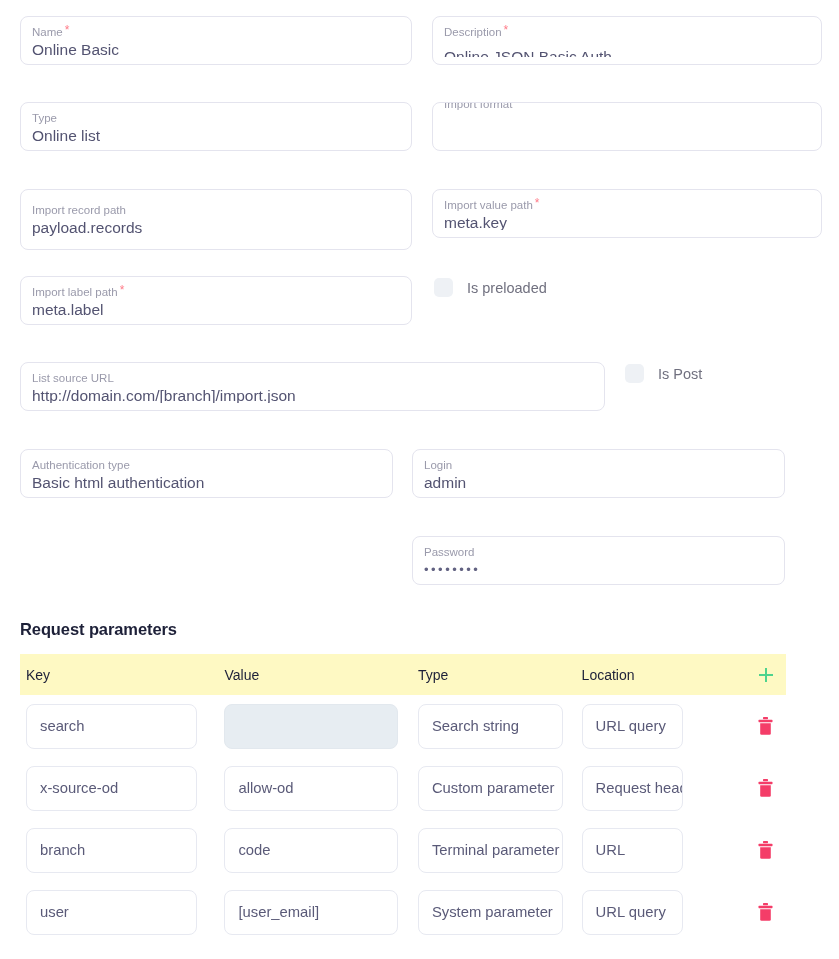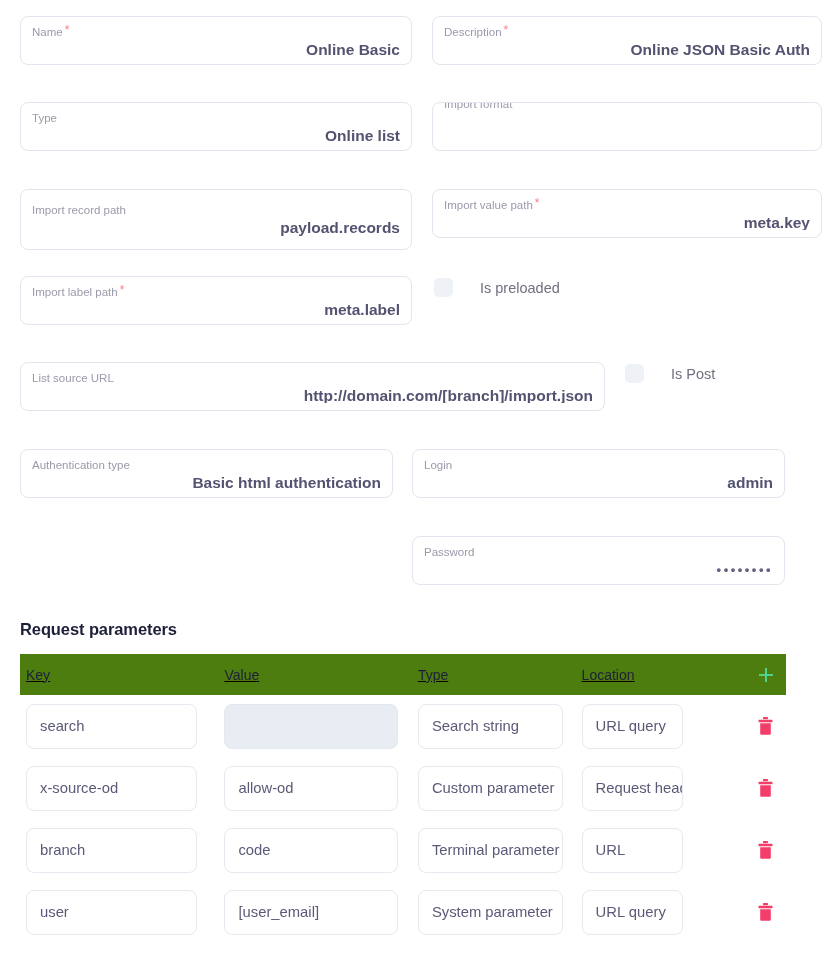--- a/index.html
+++ b/index.html
@@ -36,37 +36,36 @@
     color: #ff7b88;
     font-size: 12px;
     margin-left: 2px;
     vertical-align: top;
     line-height: 10px;
   }
   .field .val {
     font-size: 15.5px;
     line-height: 19px;
     color: #535371;
-    font-weight: 700;
+    font-weight: 400;
     white-space: nowrap;
     overflow: hidden;
-    text-align: right;
   }
   .field .val.dots {
     font-size: 13px;
     letter-spacing: 2.5px;
     color: #626282;
   }
 
   
   .checkrow {
     position: absolute;
     display: flex;
     align-items: center;
-    gap: 27px;
+    gap: 14px;
   }
   .checkbox {
     width: 19px; height: 19px;
     background: #eef1f5;
     border-radius: 5px;
     flex: 0 0 auto;
   }
   .checkrow .cklbl {
     font-size: 14.5px;
     color: #70707f;
@@ -88,23 +87,22 @@
   .ptable {
     position: absolute;
     left: 20px;
     top: 654px;
     width: 766px;
   }
   .thead {
     display: flex;
     align-items: center;
     height: 41px;
-    background: #4d7c0f;
+    background: #fef9c3;
     padding-left: 6px;
-    text-decoration: underline;
   }
   .thead .th {
     font-size: 14px;
     color: #1d2038;
     font-weight: 400;
   }
   .col-key   { width: 200px; }
   .col-value { width: 195px; }
   .col-type  { width: 165px; }
   .col-loc   { width: 165px; }
@@ -148,21 +146,21 @@
 </head>
 <body>
 
 <div class="page">
 
   <div class="field" style="left:20px; top:16px; width:392px; height:49px;">
     <div class="lbl"><span>Name</span><span class="req">*</span></div>
     <div class="val">Online Basic</div>
   </div>
 
-  <div class="field" style="left:432px; top:16px; width:390px; height:49px;">
+  <div class="field" style="left:432px; top:16px; width:390px; height:49px;gap:7px;">
     <div class="lbl"><span>Description</span><span class="req">*</span></div>
     <div class="val">Online JSON Basic Auth</div>
   </div>
 
   <div class="field" style="left:20px; top:102px; width:392px; height:49px;">
     <div class="lbl">Type</div>
     <div class="val">Online list</div>
   </div>
 
   <div class="field" style="left:432px; top:102px; width:390px; height:49px;gap:45px;">

